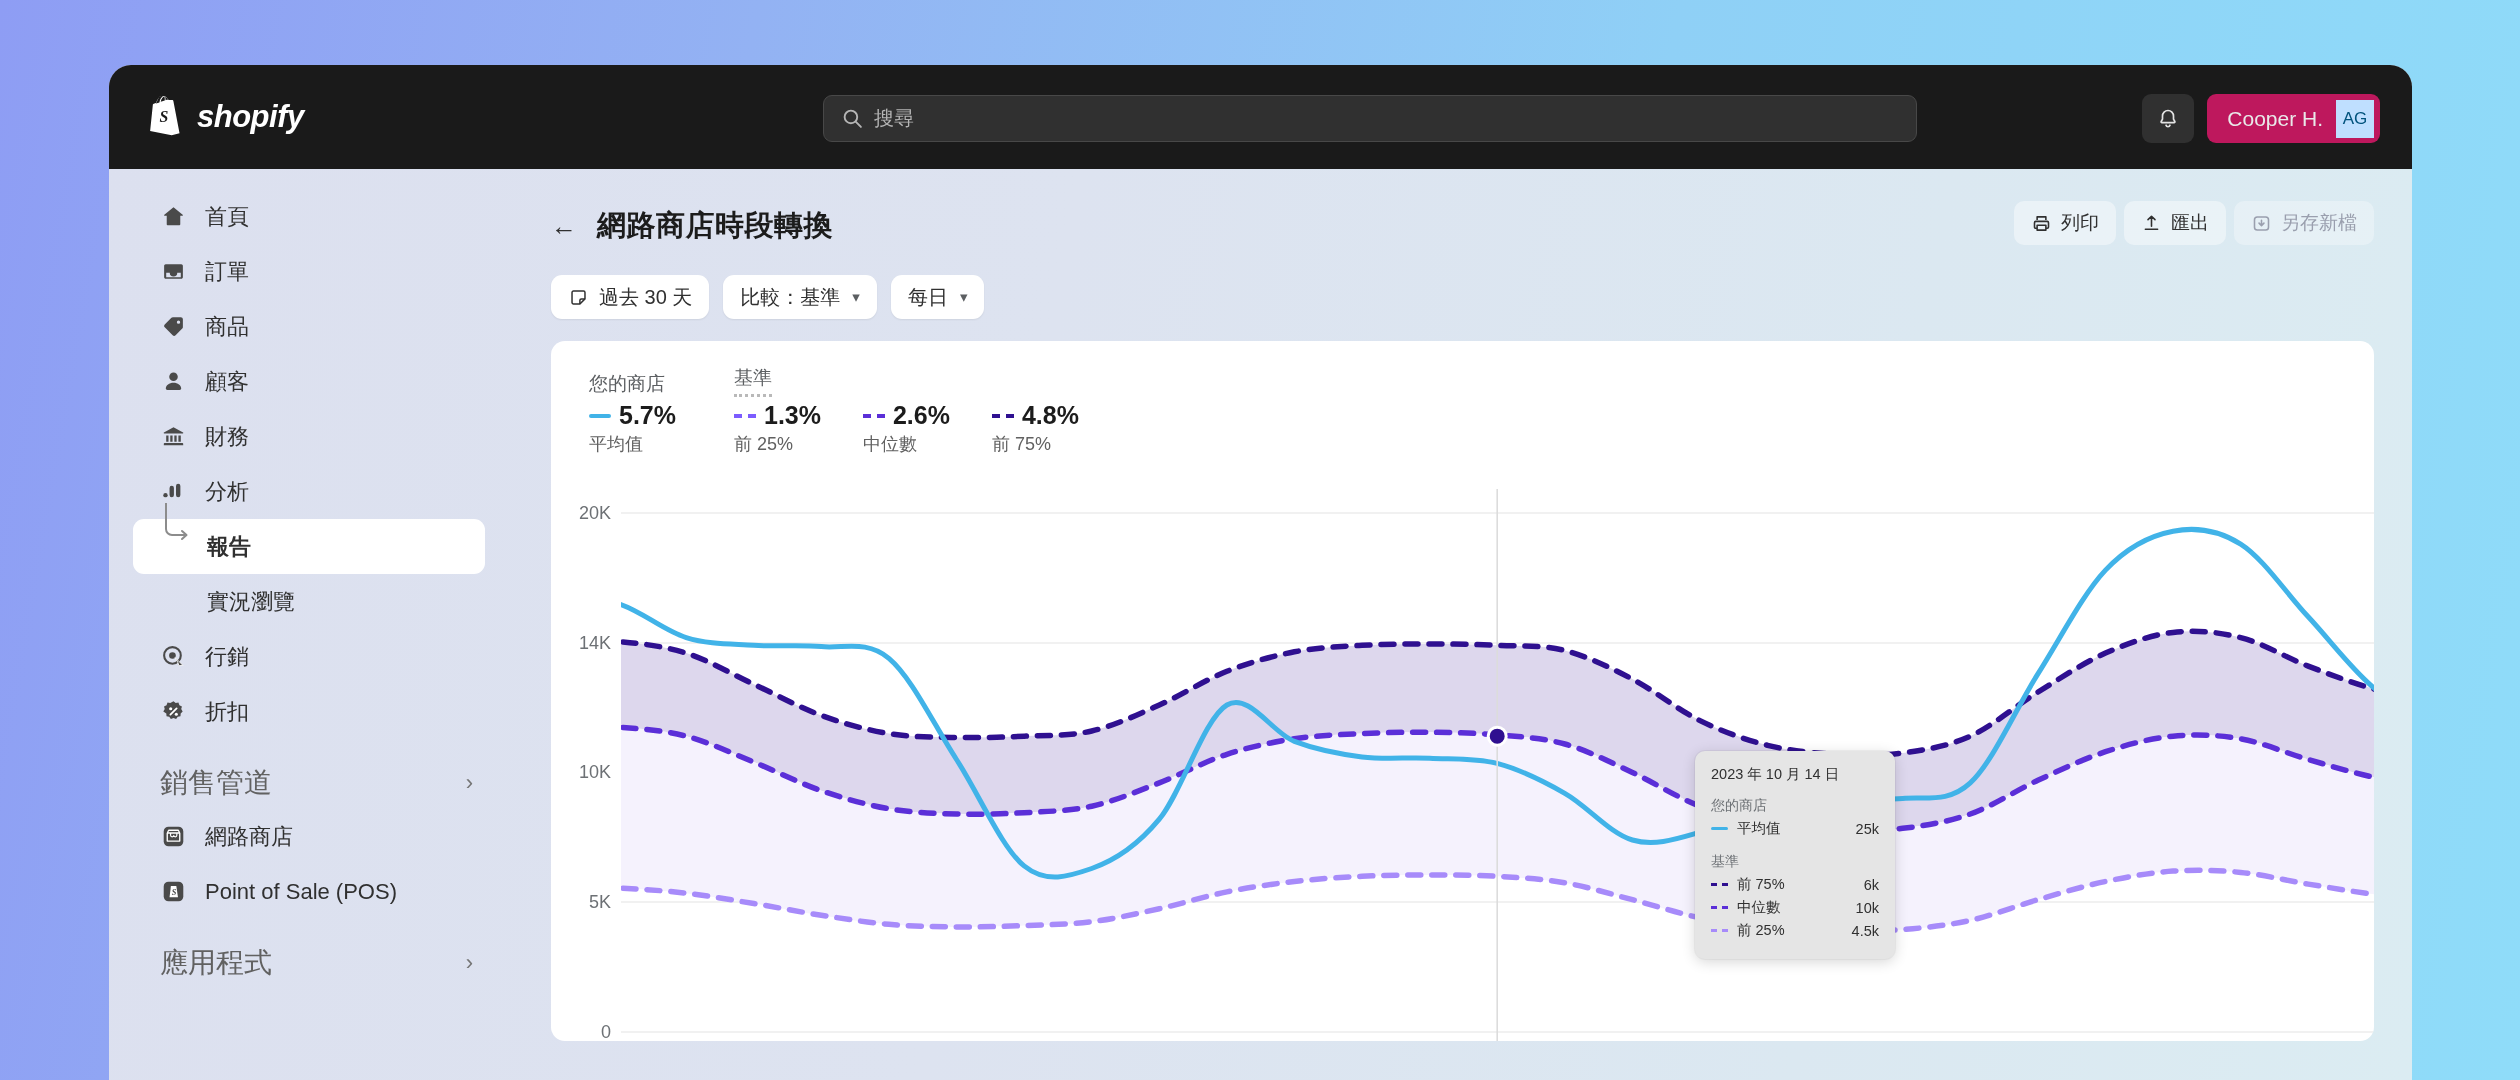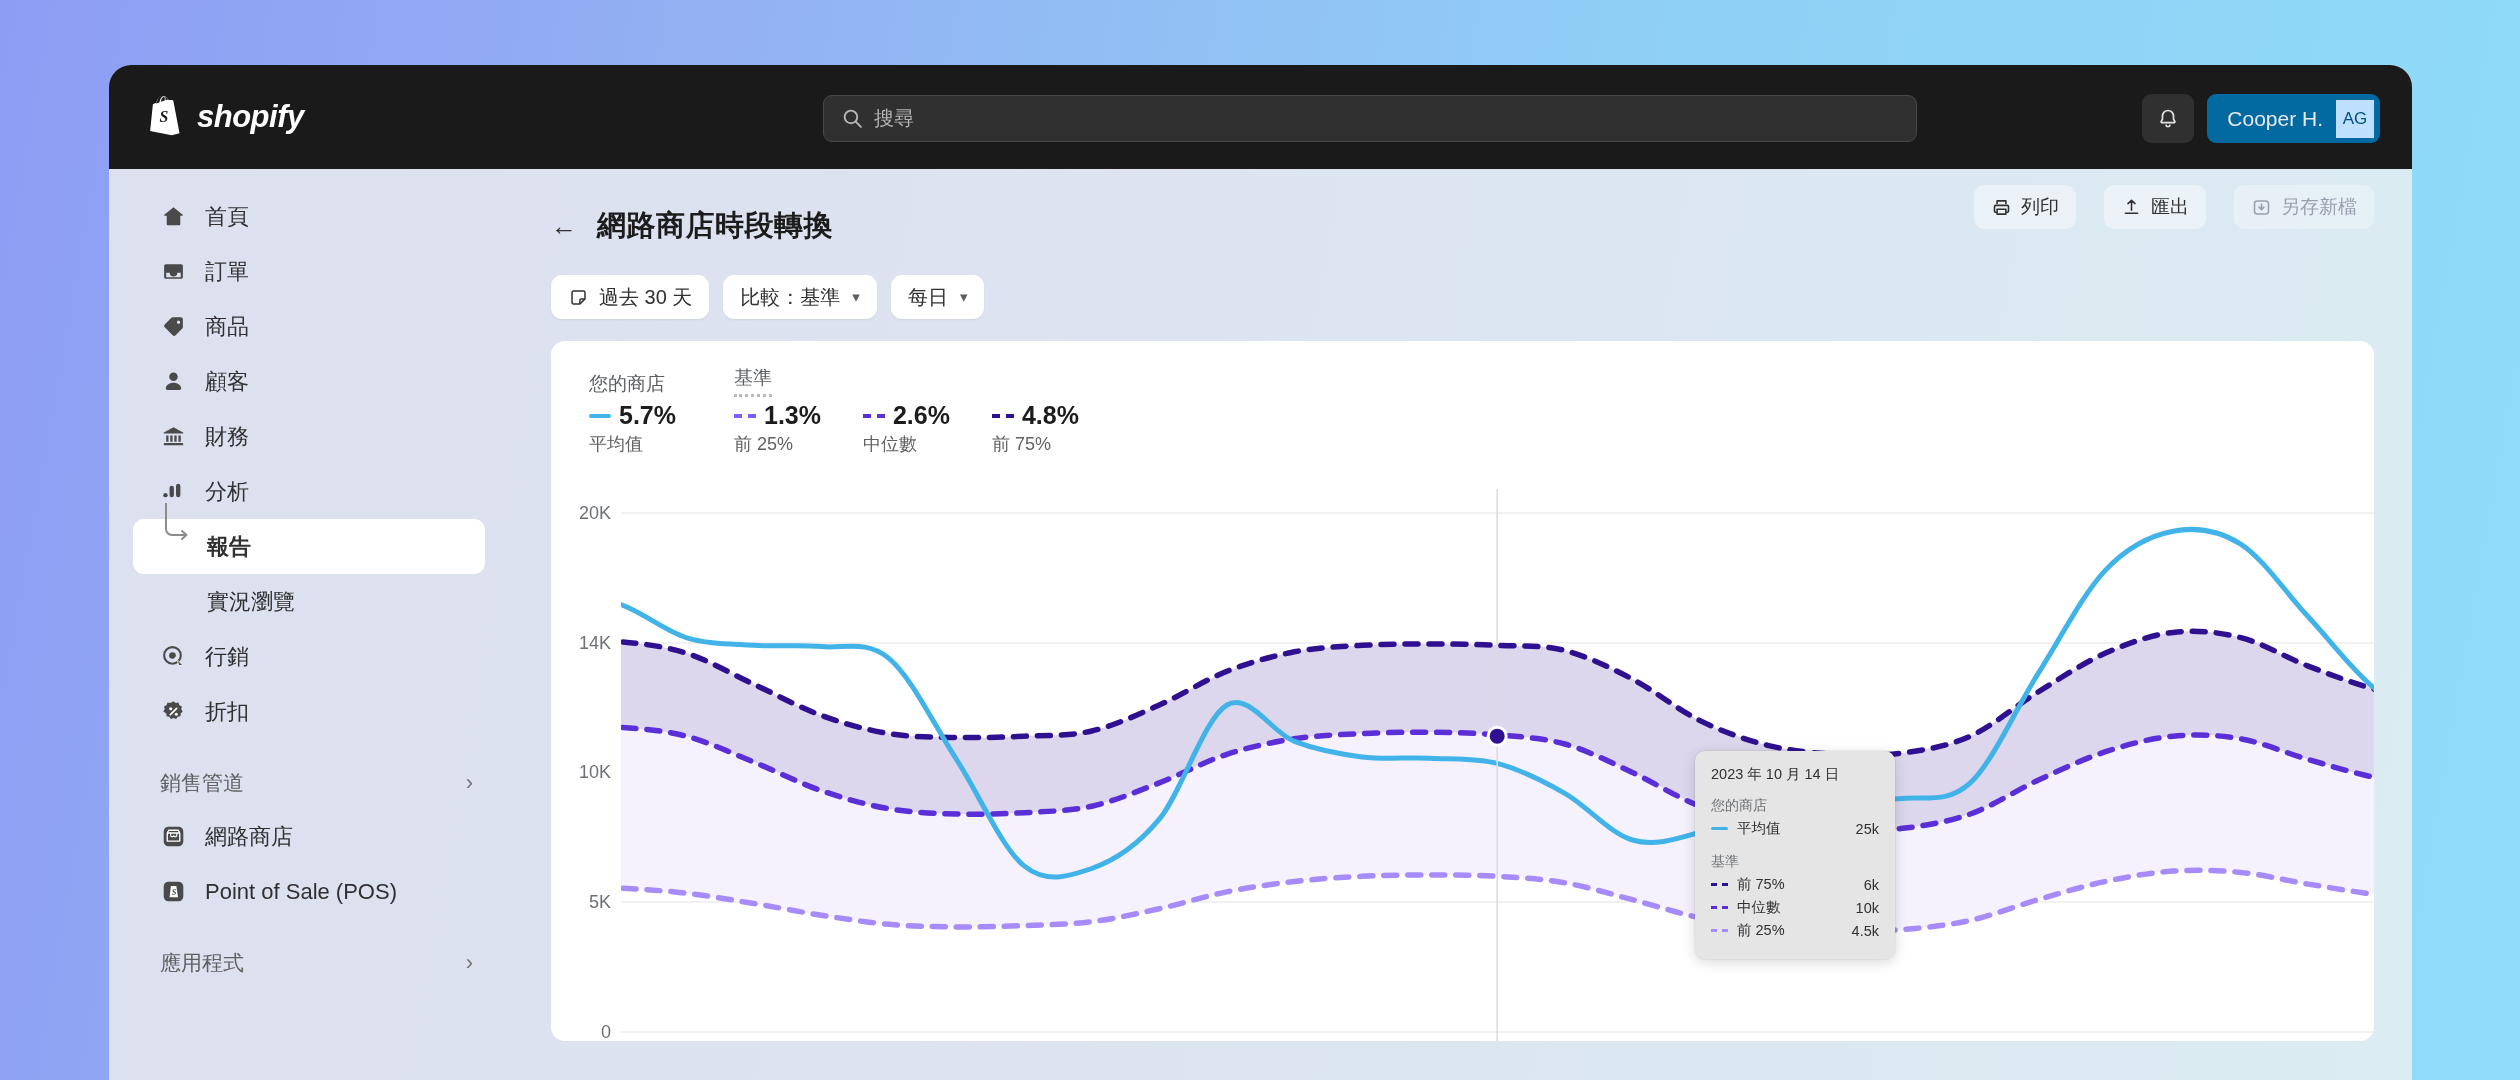--- a/index.html
+++ b/index.html
@@ -57,21 +57,21 @@
     position: absolute; right: 32px; top: 29px;
     display: flex; align-items: center; gap: 13px;
   }
   .bell-btn {
     width: 52px; height: 49px; border-radius: 9px;
     background: #303030;
     display: flex; align-items: center; justify-content: center;
     cursor: pointer;
   }
   .user-btn {
-    height: 49px; border-radius: 9px; background: #0369a1;
+    height: 49px; border-radius: 9px; background: #be185d;
     display: flex; align-items: center; gap: 13px;
     padding: 0 6px 0 20px; cursor: pointer;
   }
   .user-name { color: #e9e9e9; font-size: 21px; }
   .avatar {
     width: 38px; height: 38px; border-radius: 0;
     background: #bfdfff; color: #00527c;
     font-size: 17px; font-weight: 400;
     display: flex; align-items: center; justify-content: center;
   }
@@ -96,37 +96,37 @@
   .branch {
     position: absolute; left: 30px; top: -16px;
     width: 26px; height: 42px;
   }
 
   .sec-head {
     display: flex; align-items: center; justify-content: space-between;
     padding: 0 12px 0 27px; height: 52px; margin-top: 18px;
     cursor: pointer;
   }
-  .sec-head .lbl { font-size: 21px; color: #616161; }
+  .sec-head .lbl { font-size: 28px; color: #616161; }
   .chev { color: #757575; font-size: 22px; }
 
   
   .main {
     position: absolute; left: 400px; top: 104px; right: 0; bottom: 0;
     padding: 28px 38px 0 42px;
   }
   .page-head { display: flex; align-items: center; height: 58px; }
   .back-arrow {
     font-size: 26px; color: #303030; cursor: pointer;
     margin-right: 20px; line-height: 1;
   }
   .page-title { font-size: 29px; font-weight: 700; color: #1c1c1c; letter-spacing: .5px; }
   .head-actions {
-    position: absolute; right: 38px; top: 16px;
-    display: flex; gap: 28px;
+    position: absolute; right: 38px; top: 32px;
+    display: flex; gap: 8px;
   }
   .hbtn {
     display: flex; align-items: center; gap: 9px;
     height: 44px; padding: 0 17px;
     border-radius: 10px; background: rgba(255,255,255,.42);
     font-size: 19px; color: #303030; cursor: pointer;
   }
   .hbtn.disabled { color: #9a9fae; cursor: default; background: rgba(255,255,255,.3); }
 
   .filters { display: flex; gap: 14px; margin-top: 20px; }

